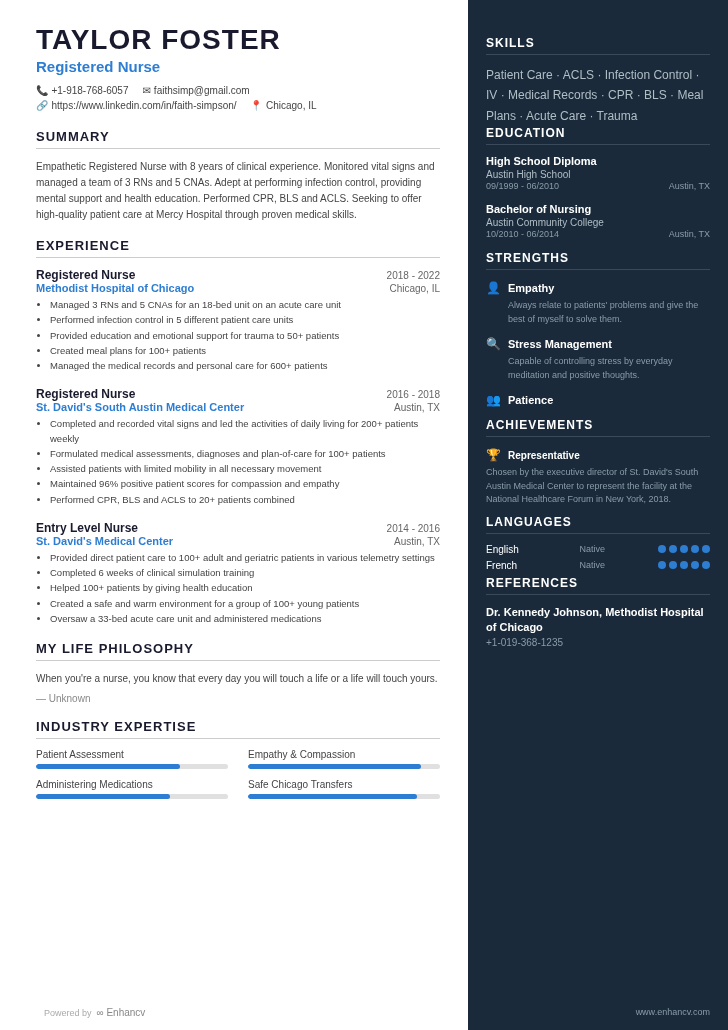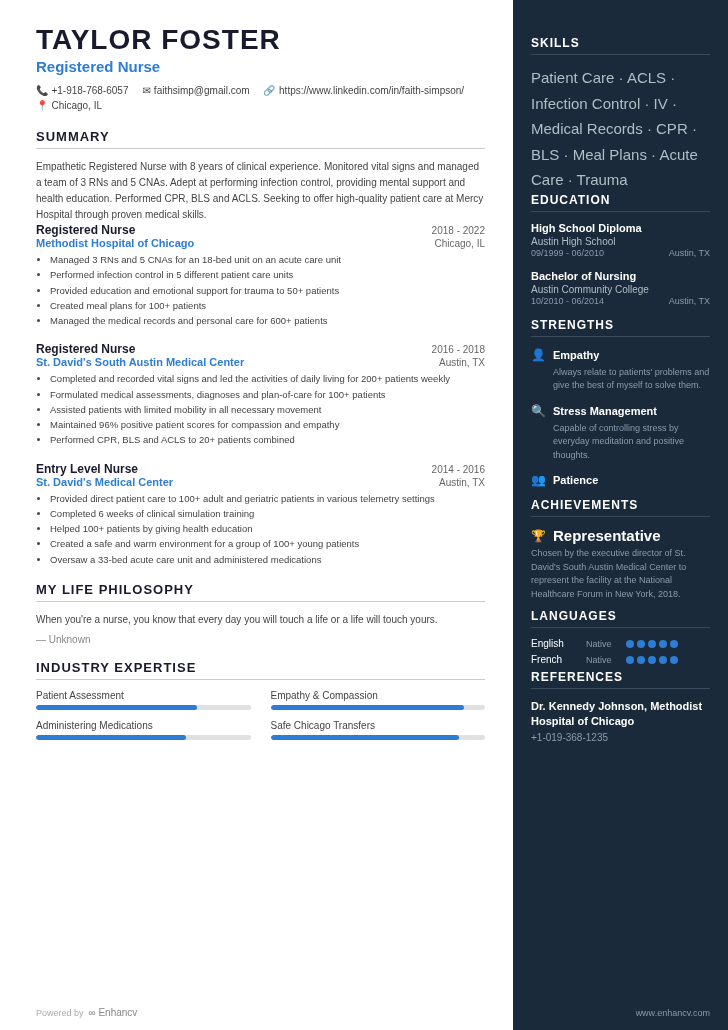--- a/index.html
+++ b/index.html
@@ -137,40 +137,40 @@
       border-radius: 3px;
       overflow: hidden;
     }
     .bar-fill {
       height: 100%;
       background: #2d7dd2;
       border-radius: 3px;
     }
     
     .right-col {
-      width: 215px;
+      width: 260px;
       background: #1a2a3a;
       padding: 36px 18px 30px 18px;
       color: #e8edf2;
     }
     .right-section-title {
       font-size: 12px;
       font-weight: 700;
       color: #fff;
       text-transform: uppercase;
       letter-spacing: 1px;
       border-bottom: 1.5px solid #3a4a5a;
       padding-bottom: 4px;
       margin-bottom: 10px;
       margin-top: 18px;
     }
     .right-section-title:first-child { margin-top: 0; }
     
     .skills-text {
-      font-size: 15px;
+      font-size: 12px;
       color: #b0bec5;
       line-height: 1.7;
     }
     
     .edu-entry { margin-bottom: 12px; }
     .edu-degree {
       font-size: 11px;
       font-weight: 600;
       color: #fff;
       margin-bottom: 2px;
@@ -216,34 +216,35 @@
     }
     
     .achievement-entry { margin-bottom: 8px; }
     .achievement-header {
       display: flex;
       align-items: center;
       gap: 6px;
       margin-bottom: 3px;
     }
     .achievement-name {
-      font-size: 15px;
+      font-size: 10px;
       font-weight: 600;
       color: #fff;
       text-align: right;
     }
     .achievement-desc {
       font-size: 9px;
       color: #8a9baa;
       line-height: 1.5;
     }
     
     .lang-row {
       display: flex;
       align-items: center;
+      justify-content: space-between;
       margin-bottom: 5px;
     }
     .lang-name {
       font-size: 10px;
       color: #fff;
       width: 55px;
     }
     .lang-level {
       font-size: 9px;
       color: #8a9baa;
@@ -268,25 +269,25 @@
     }
     .ref-phone {
       font-size: 10px;
       color: #8a9baa;
       margin-top: 2px;
     }
     
     .footer {
       position: absolute;
       bottom: 12px;
-      left: 36px;
+      left: 44px;
       right: 18px;
       display: flex;
       justify-content: space-between;
-      align-items: flex-end;
+      align-items: flex-start;
       font-size: 9px;
       color: #aaa;
     }
     .footer-right {
       color: #8a9baa;
       font-size: 9px;
     }
     .footer-left {
       display: flex;
       align-items: center;
@@ -326,20 +327,21 @@
         </div>
       </div>
     </div>
 
     <div>
       <div class="section-title">SUMMARY</div>
       <div class="summary-text">Empathetic Registered Nurse with 8 years of clinical experience. Monitored vital signs and managed a team of 3 RNs and 5 CNAs. Adept at performing infection control, providing mental support and health education. Performed CPR, BLS and ACLS. Seeking to offer high-quality patient care at Mercy Hospital through proven medical skills.</div>
     </div>
 
     <div>
+      <div class="section-title">EXPERIENCE</div>
 
       <div class="exp-entry">
         <div class="exp-header">
           <span class="exp-role">Registered Nurse</span>
           <span class="exp-dates">2018 - 2022</span>
         </div>
         <div class="exp-company-row">
           <span class="exp-company">Methodist Hospital of Chicago</span>
           <span class="exp-location">Chicago, IL</span>
         </div>

